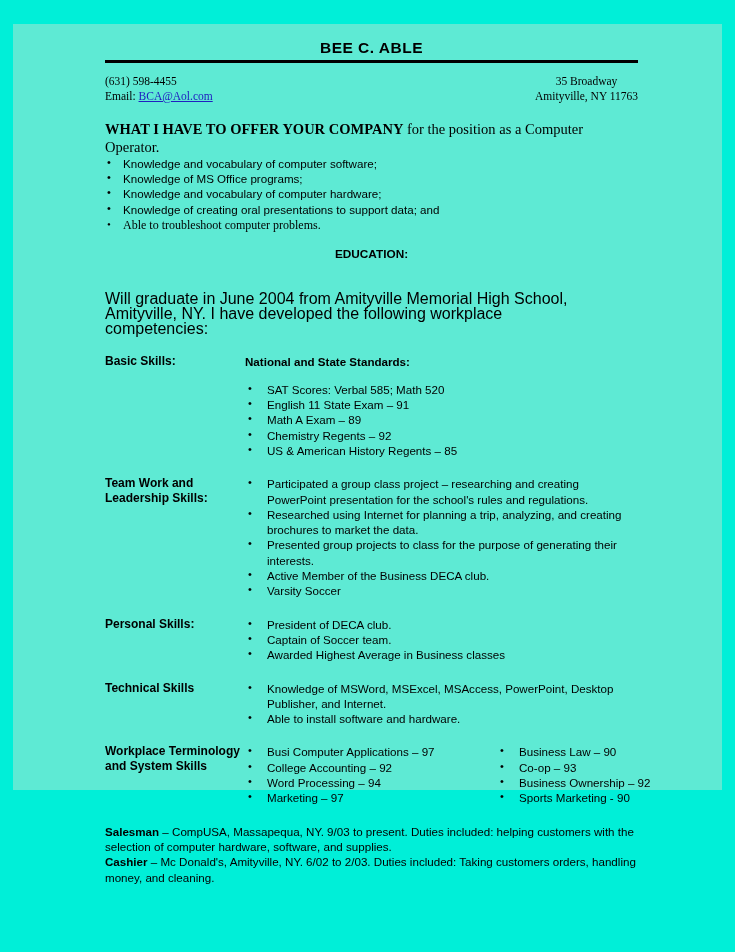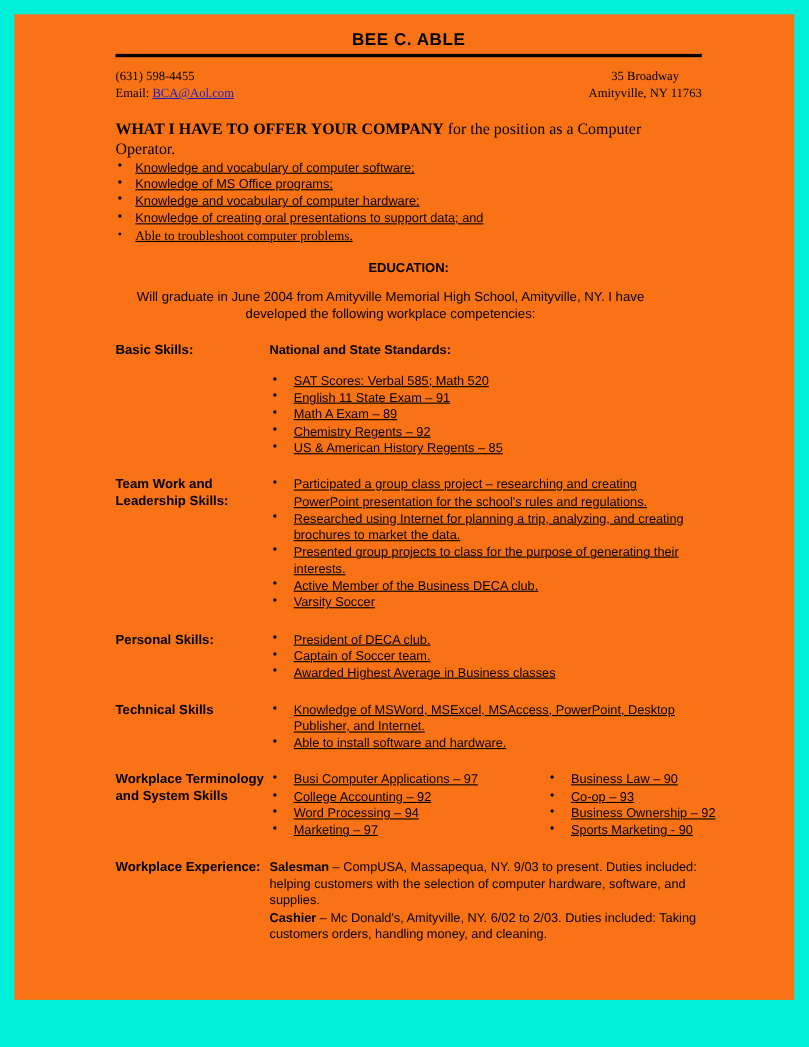--- a/index.html
+++ b/index.html
@@ -9,24 +9,24 @@
   body {
     width: 735px;
     height: 952px;
     background: #00efd8;
     font-family: "Liberation Sans", sans-serif;
     overflow: hidden;
   }
   #page {
     position: absolute;
     left: 13px;
-    top: 13px;
+    top: 24px;
     width: 709px;
-    height: 896px;
-    background: #f97316;
+    height: 766px;
+    background: #5eead4;
     box-sizing: border-box;
   }
   .inner {
     position: absolute;
     left: 92px;
     top: 15px;
     width: 533px;
   }
 
   
@@ -70,21 +70,20 @@
   
   ul.plain {
     list-style: none;
     margin: 0;
     padding: 0;
   }
   ul.plain > li {
     position: relative;
     padding-left: 18px;
     color: #000;
-    text-decoration: underline;
   }
   ul.plain > li::before {
     content: "\2022";
     position: absolute;
     left: 2px;
     top: -1px;
     font-size: 11px;
   }
   .offer-list {
     margin-top: 11px;
@@ -99,26 +98,25 @@
   }
 
   .section-head {
     font-weight: bold;
     font-size: 11.8px;
     margin-top: 14px;
     color: #000;
     text-align: center;
   }
   .edu-text {
-    font-size: 12px;
+    font-size: 16px;
     line-height: 15px;
-    margin-top: 13px;
+    margin-top: 30px;
     color: #000;
     max-width: 500px;
-    text-align: center;
   }
 
   
   .row {
     display: flex;
     margin-top: 18px;
   }
   .row .label {
     width: 140px;
     flex: 0 0 140px;
@@ -262,21 +260,20 @@
               <li>Co-op – 93</li>
               <li>Business Ownership – 92</li>
               <li>Sports Marketing - 90</li>
             </ul>
           </div>
         </div>
       </div>
     </div>
 
     <div class="row exp">
-      <div class="label">Workplace Experience:</div>
       <div class="content">
         <div class="exp-line">
           <b>Salesman</b><span> – CompUSA, Massapequa, NY. 9/03 to present.  Duties included:  helping customers with the selection of computer hardware, software, and supplies.</span>
         </div>
         <div class="exp-line">
           <b>Cashier</b><span> – Mc Donald's, Amityville, NY.  6/02 to 2/03.  Duties included:  Taking customers orders, handling money, and cleaning.</span>
         </div>
       </div>
     </div>
 

